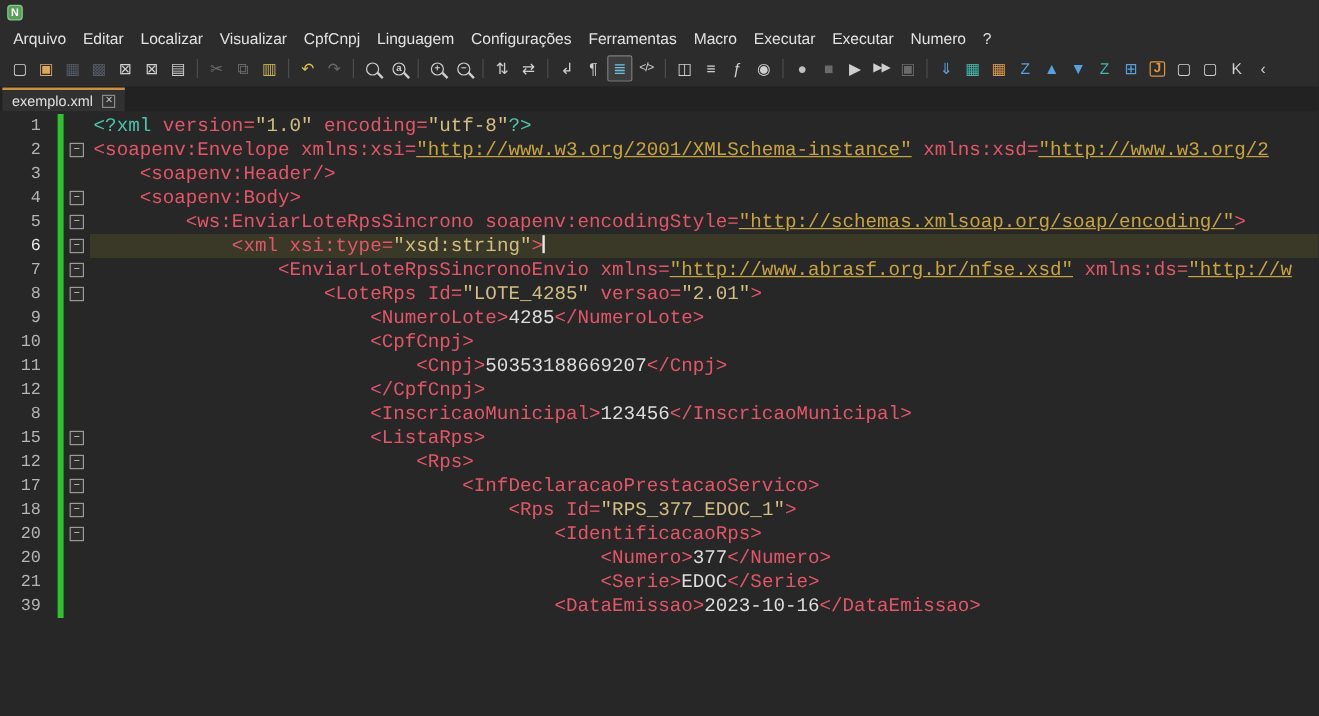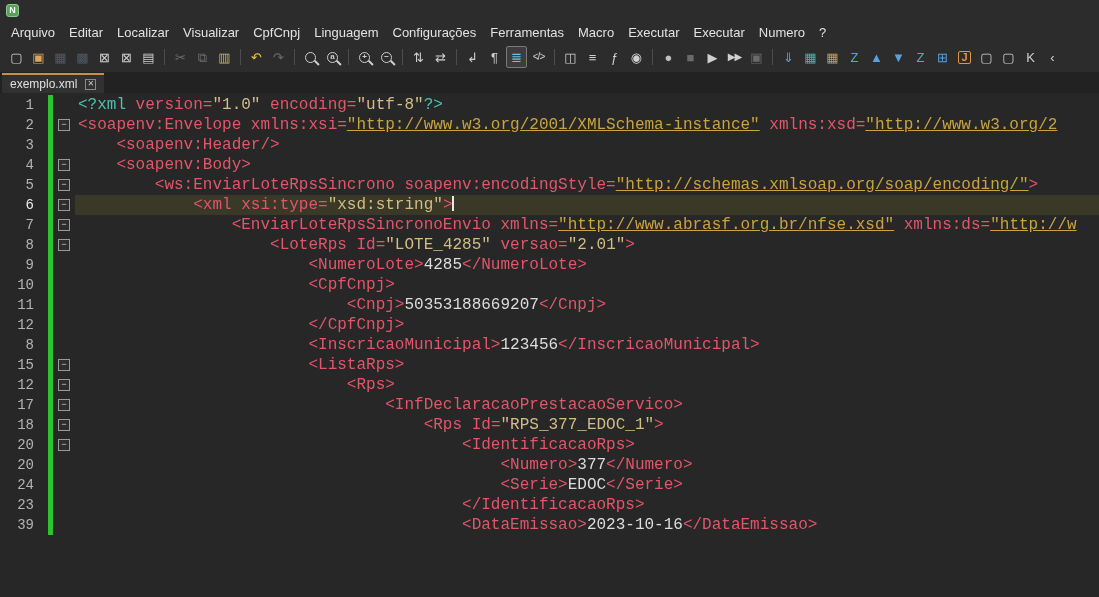--- a/index.html
+++ b/index.html
@@ -253,18 +253,17 @@
       <div class="line"><div class="ln">10</div><div class="chg"></div><div class="fold"></div><div class="code"><span class="tk-tag">                        &lt;CpfCnpj&gt;</span></div></div>
       <div class="line"><div class="ln">11</div><div class="chg"></div><div class="fold"></div><div class="code"><span class="tk-tag">                            &lt;Cnpj&gt;</span><span class="tk-txt">50353188669207</span><span class="tk-tag">&lt;/Cnpj&gt;</span></div></div>
       <div class="line"><div class="ln">12</div><div class="chg"></div><div class="fold"></div><div class="code"><span class="tk-tag">                        &lt;/CpfCnpj&gt;</span></div></div>
       <div class="line"><div class="ln">8</div><div class="chg"></div><div class="fold"></div><div class="code"><span class="tk-tag">                        &lt;InscricaoMunicipal&gt;</span><span class="tk-txt">123456</span><span class="tk-tag">&lt;/InscricaoMunicipal&gt;</span></div></div>
       <div class="line"><div class="ln">15</div><div class="chg"></div><div class="fold"><div class="fold-box">−</div></div><div class="code"><span class="tk-tag">                        &lt;ListaRps&gt;</span></div></div>
       <div class="line"><div class="ln">12</div><div class="chg"></div><div class="fold"><div class="fold-box">−</div></div><div class="code"><span class="tk-tag">                            &lt;Rps&gt;</span></div></div>
       <div class="line"><div class="ln">17</div><div class="chg"></div><div class="fold"><div class="fold-box">−</div></div><div class="code"><span class="tk-tag">                                &lt;InfDeclaracaoPrestacaoServico&gt;</span></div></div>
       <div class="line"><div class="ln">18</div><div class="chg"></div><div class="fold"><div class="fold-box">−</div></div><div class="code"><span class="tk-tag">                                    &lt;Rps </span><span class="tk-attr">Id=</span><span class="tk-str">"RPS_377_EDOC_1"</span><span class="tk-tag">&gt;</span></div></div>
       <div class="line"><div class="ln">20</div><div class="chg"></div><div class="fold"><div class="fold-box">−</div></div><div class="code"><span class="tk-tag">                                        &lt;IdentificacaoRps&gt;</span></div></div>
       <div class="line"><div class="ln">20</div><div class="chg"></div><div class="fold"></div><div class="code"><span class="tk-tag">                                            &lt;Numero&gt;</span><span class="tk-txt">377</span><span class="tk-tag">&lt;/Numero&gt;</span></div></div>
-      <div class="line"><div class="ln">24</div><div class="chg"></div><div class="fold"></div><div class="code"><span class="tk-tag">                                            &lt;Serie&gt;</span><span class="tk-txt">EDOC</span><span class="tk-tag">&lt;/Serie&gt;</span></div></div>
-      <div class="line"><div class="ln">23</div><div class="chg"></div><div class="fold"></div><div class="code"><span class="tk-tag">                                        &lt;/IdentificacaoRps&gt;</span></div></div>
+      <div class="line"><div class="ln">21</div><div class="chg"></div><div class="fold"></div><div class="code"><span class="tk-tag">                                            &lt;Serie&gt;</span><span class="tk-txt">EDOC</span><span class="tk-tag">&lt;/Serie&gt;</span></div></div>
       <div class="line"><div class="ln">39</div><div class="chg"></div><div class="fold"></div><div class="code"><span class="tk-tag">                                        &lt;DataEmissao&gt;</span><span class="tk-txt">2023-10-16</span><span class="tk-tag">&lt;/DataEmissao&gt;</span></div></div>
     </div>
 
 </div>
 
 </body></html>

